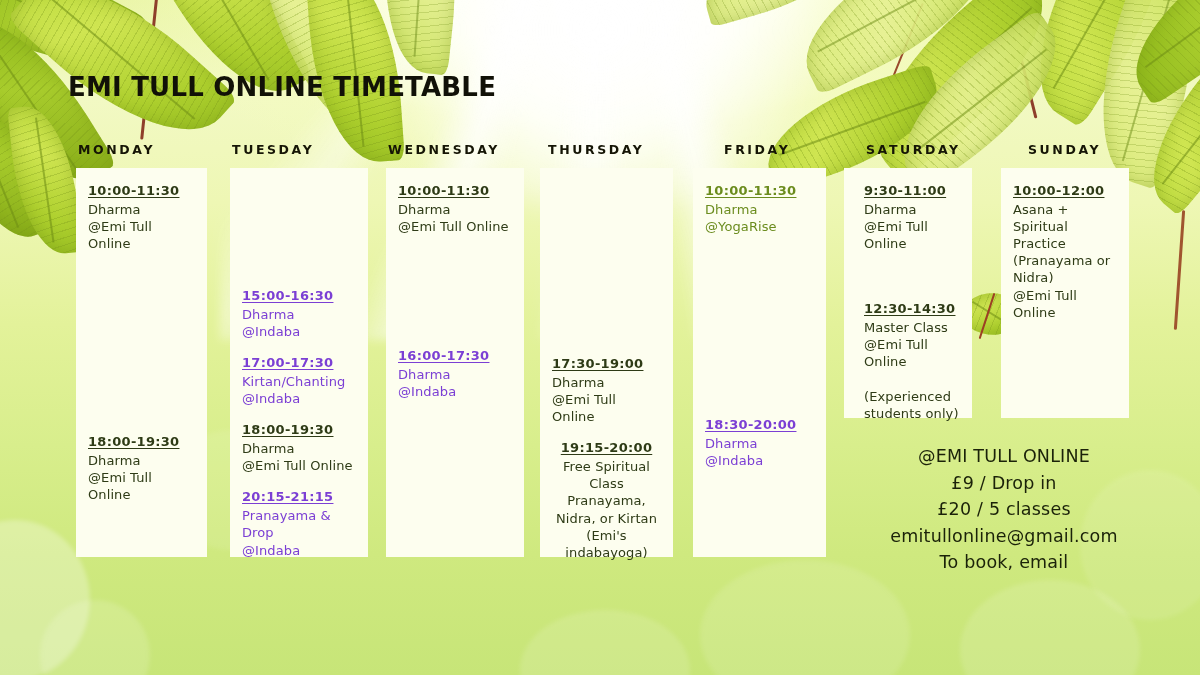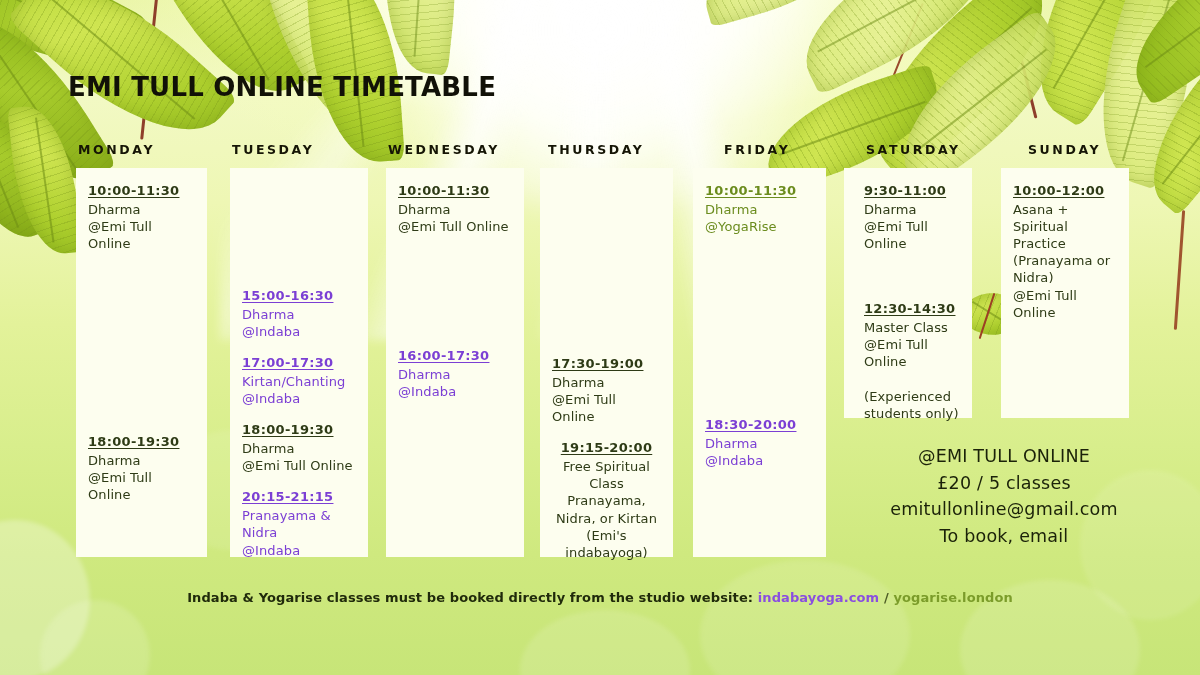--- a/index.html
+++ b/index.html
@@ -190,21 +190,21 @@
           <div class="ln">@Indaba</div>
         </div>
         <div class="slot c-dark">
           <div class="time">18:00-19:30</div>
           <div class="ln">Dharma</div>
           <div class="ln">@Emi Tull Online</div>
         </div>
         <div class="slot c-purple">
           <div class="time">20:15-21:15</div>
           <div class="ln">Pranayama &amp;</div>
-          <div class="ln">Nidra</div>
+          <div class="ln">Drop</div>
           <div class="ln">@Indaba</div>
         </div>
       </div>
       <div class="card" style="left: 386px; top: 168px; width: 138px; height: 389px;">
         <div class="slot c-dark">
           <div class="time">10:00-11:30</div>
           <div class="ln">Dharma</div>
           <div class="ln">@Emi Tull Online</div>
         </div>
         <div class="slot c-purple" style="margin-top: 112px;">
@@ -263,24 +263,19 @@
           <div class="ln">Practice</div>
           <div class="ln">(Pranayama or</div>
           <div class="ln">Nidra)</div>
           <div class="ln">@Emi Tull Online</div>
         </div>
       </div>
     </div>
 
   <div class="pricing">
     <div>@EMI TULL ONLINE</div>
+    <div>£9 / Drop in</div>
     <div>£20 / 5 classes</div>
     <div>emitullonline@gmail.com</div>
     <div>To book, email</div>
   </div>
 
-  <div class="footer">
-    <span>Indaba &amp; Yogarise classes must be booked directly from the studio website:</span>
-    <span class="lnk-indaba">indabayoga.com</span>
-    <span class="sep">/</span>
-    <span class="lnk-yoga">yogarise.london</span>
-  </div>
 </div>
 
 </body></html>

